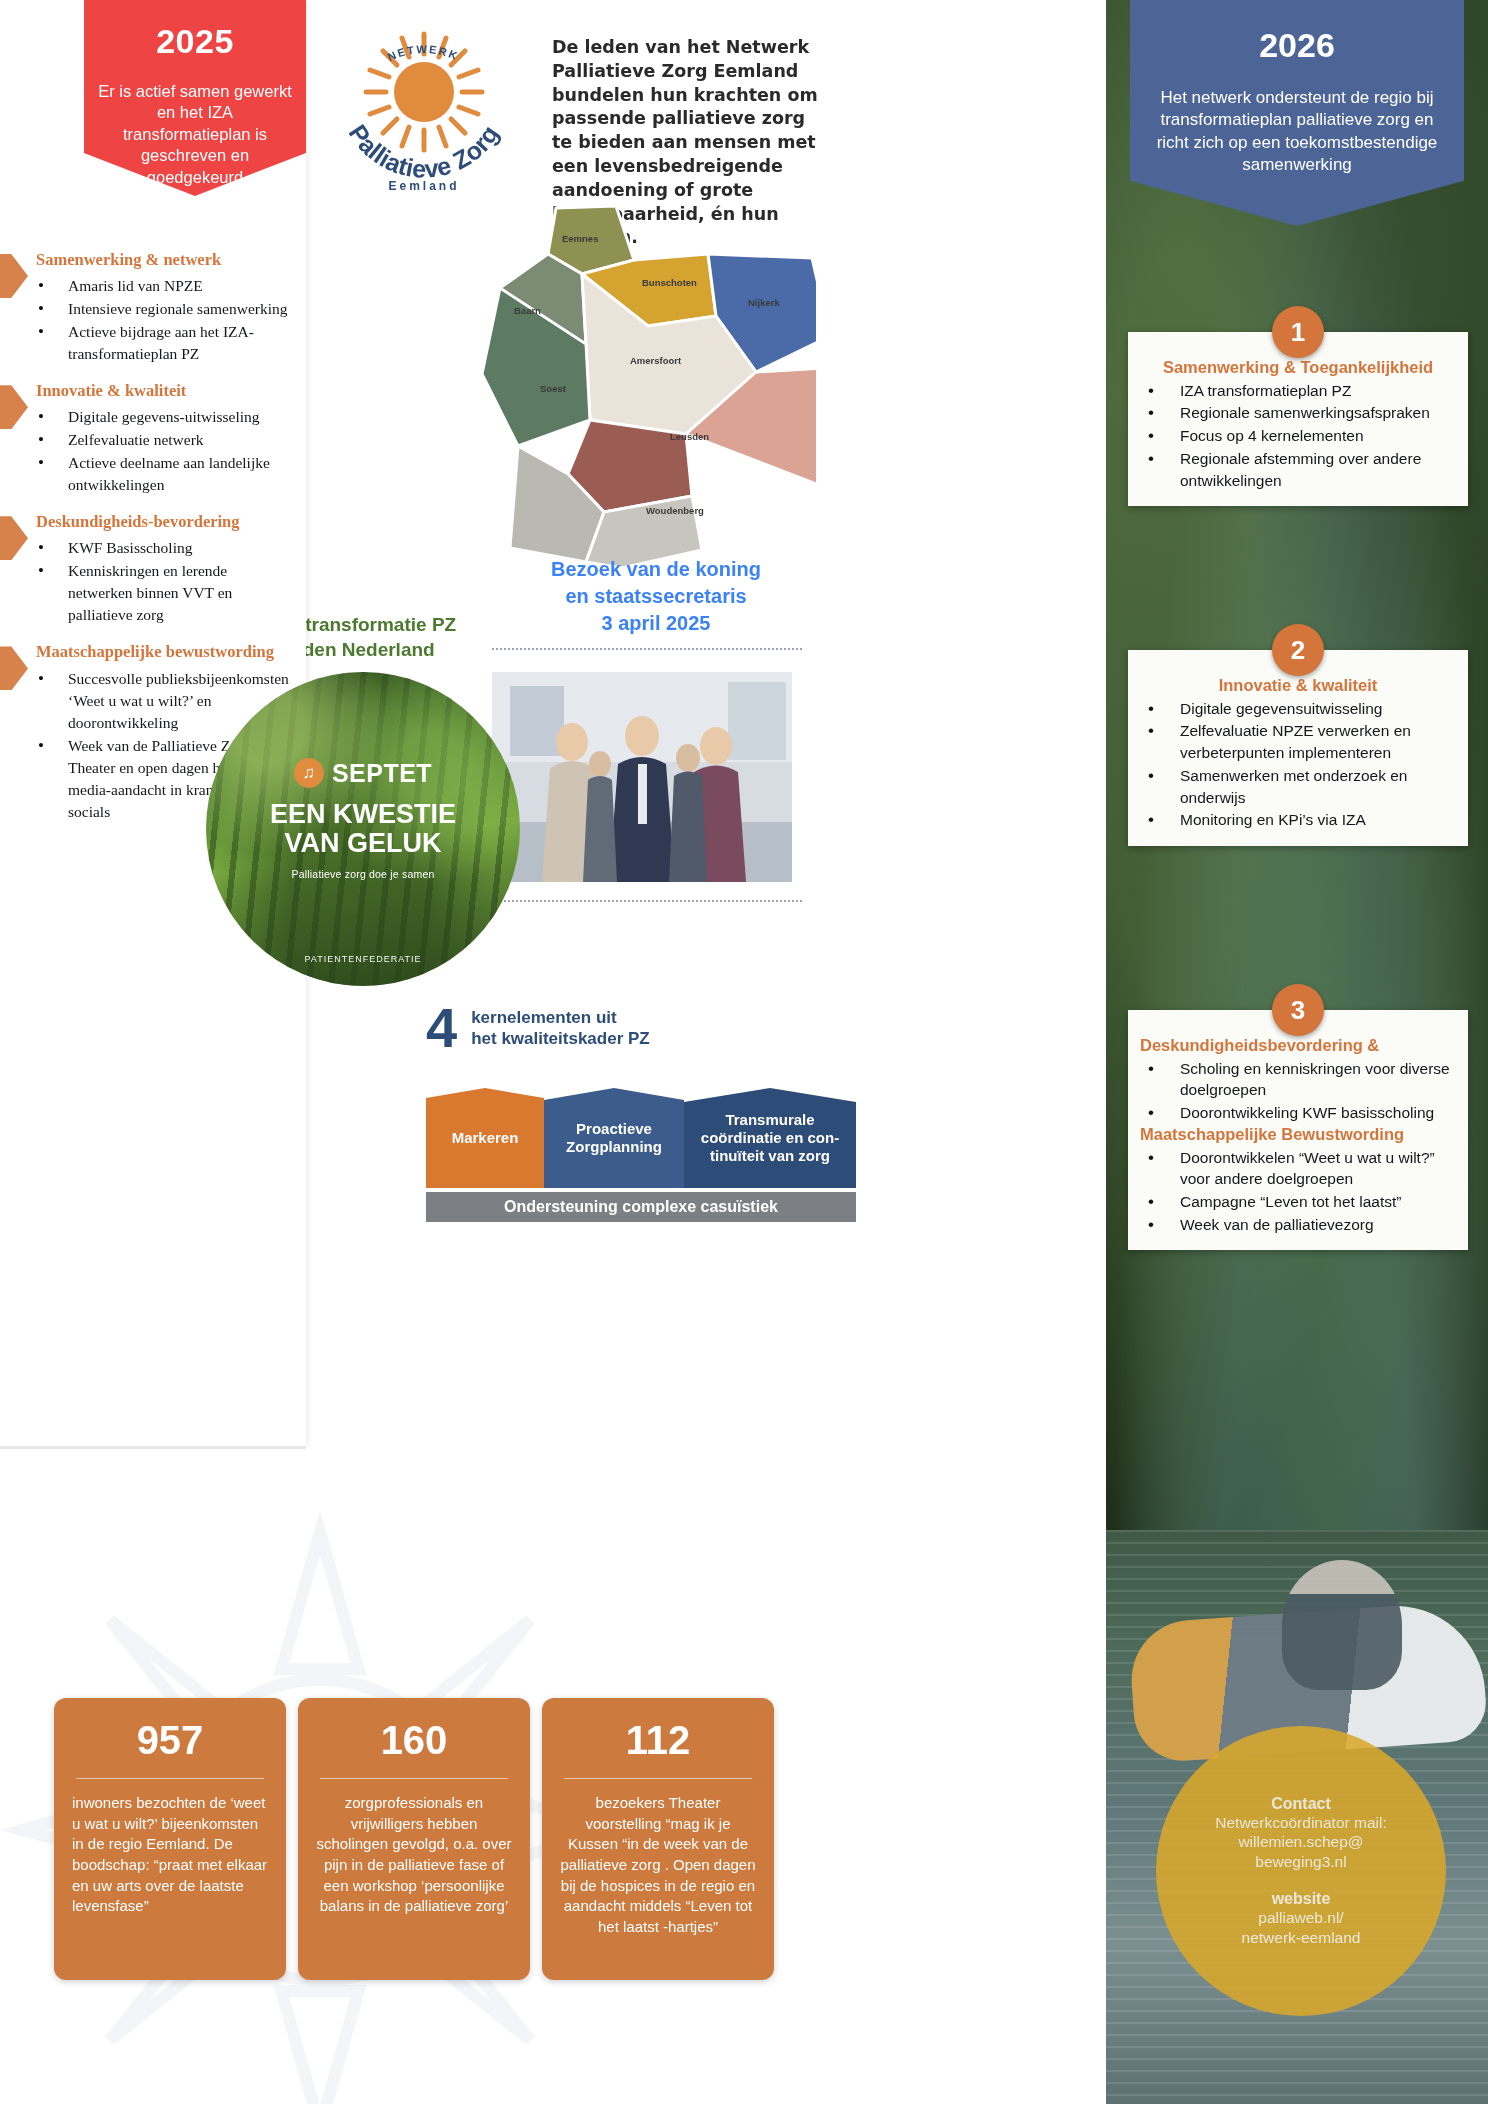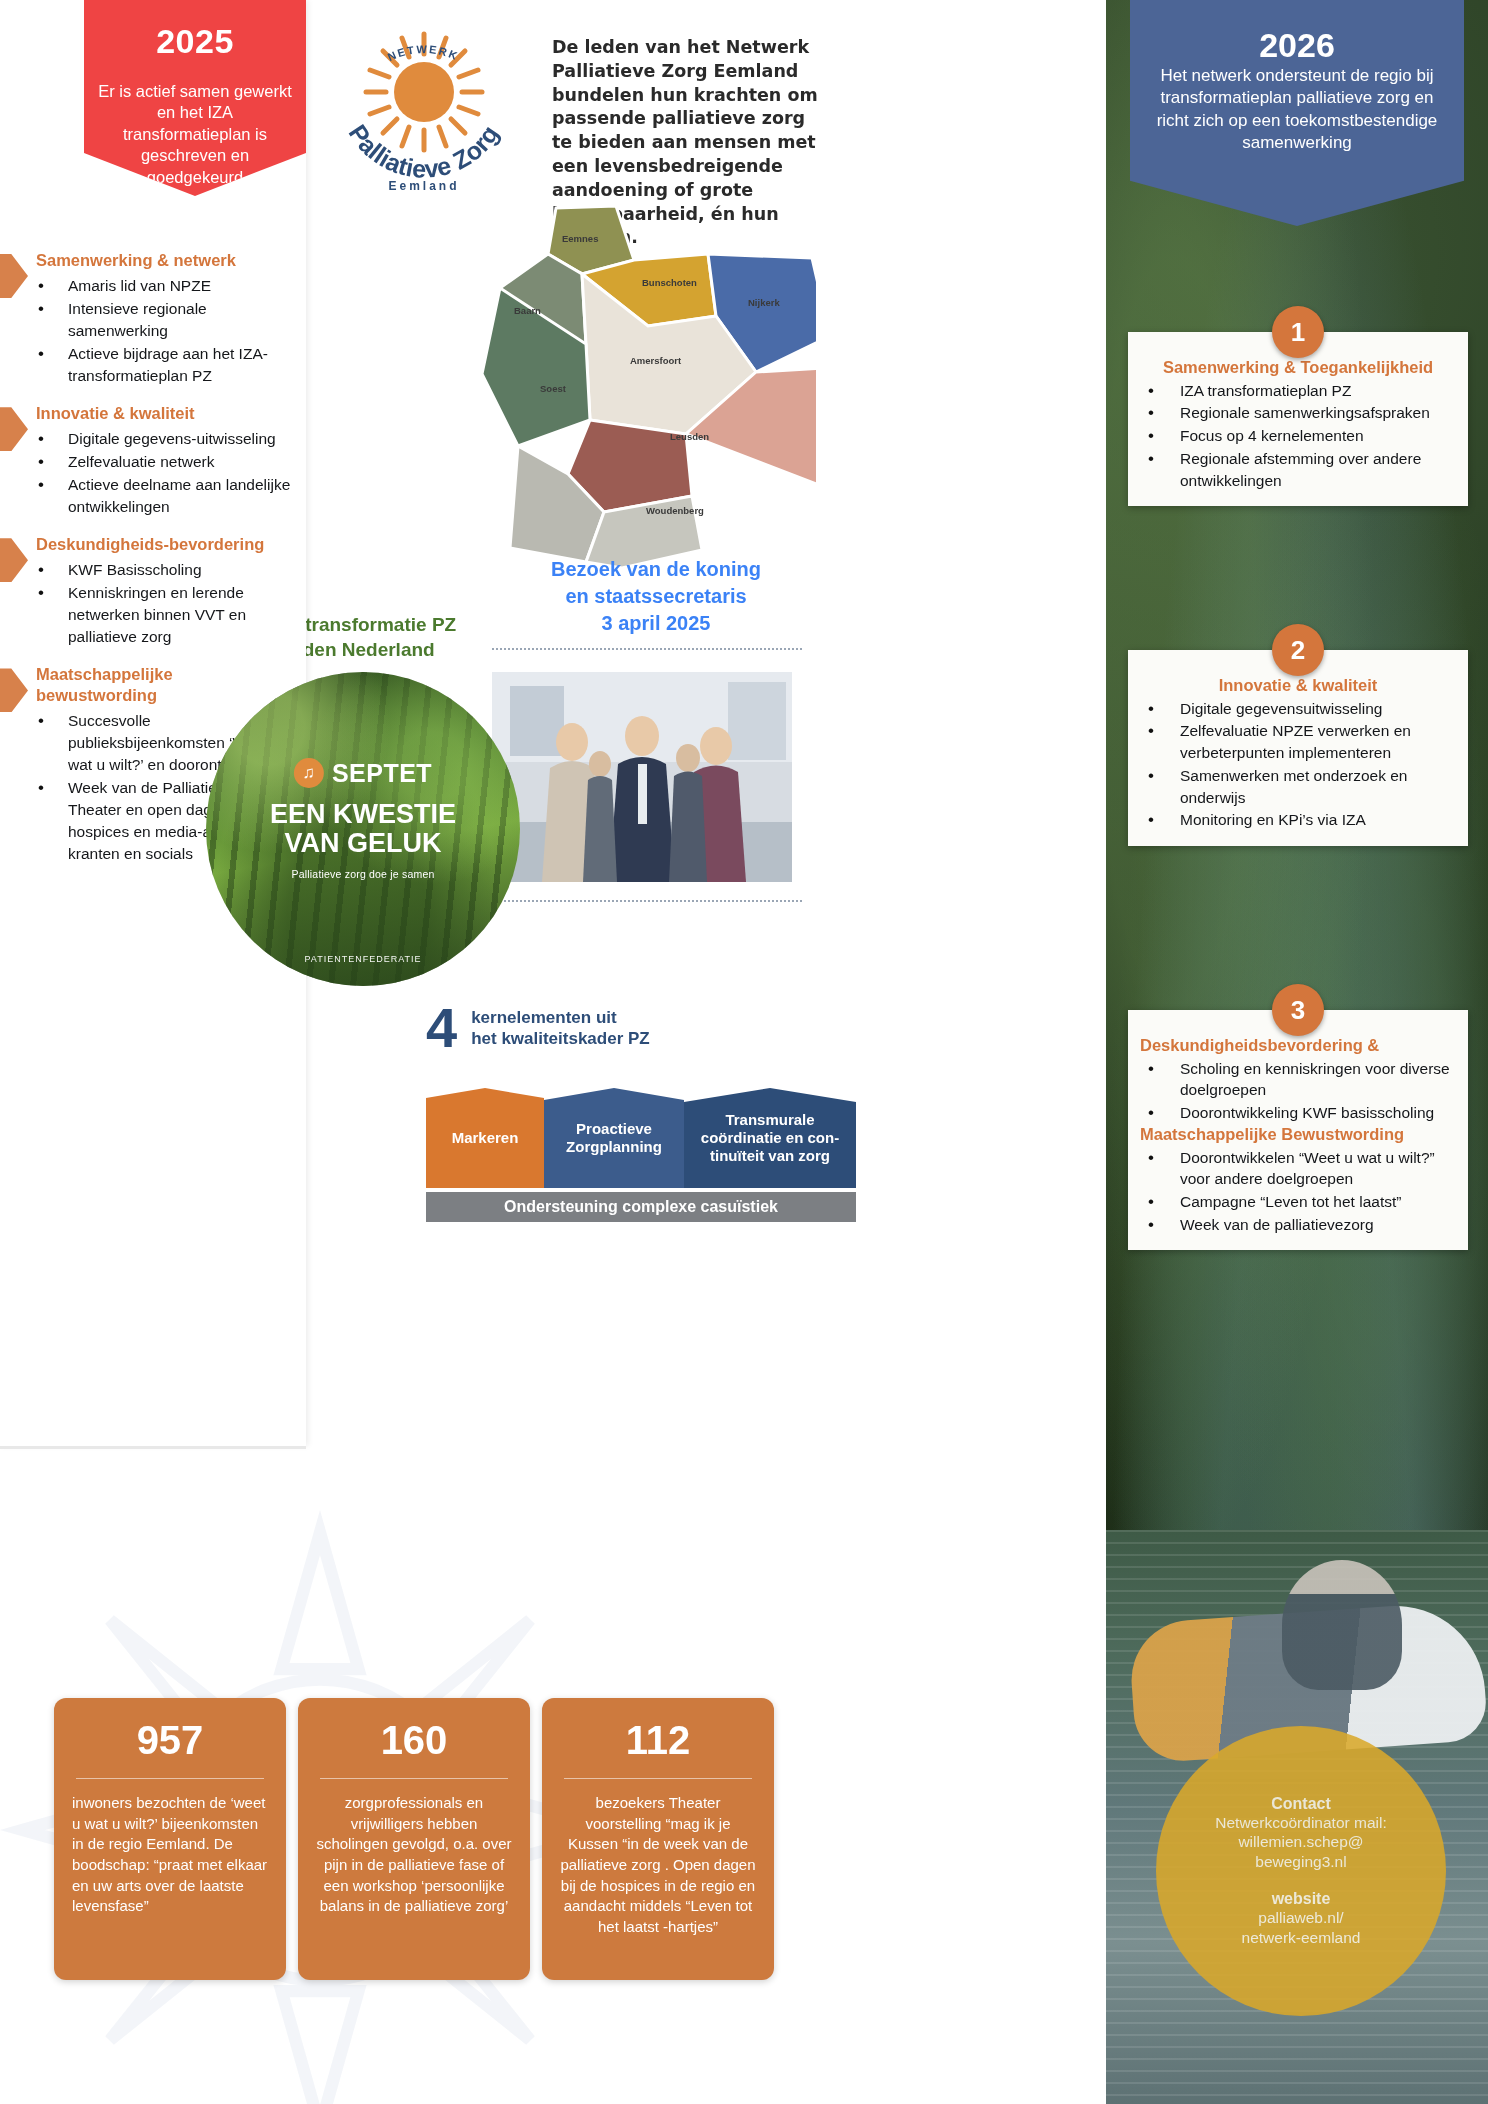--- a/index.html
+++ b/index.html
@@ -38,21 +38,21 @@
     clip-path: polygon(0 0, 100% 0, 100% 78%, 50% 100%, 0 78%);
     color: #fff; text-align: center;
     padding: 22px 10px 0 10px;
     z-index: 8;
   }
   .banner-2025 .yr { font-size: 34px; font-weight: 700; letter-spacing: .5px; }
   .banner-2025 .sub {
     font-size: 16.5px; line-height: 1.3; margin-top: 20px; font-weight: 500;
   }
 
-  .left-body { position: absolute; left: 0; top: 250px; width: 306px; }
+  .left-body { position: absolute; left: 0; top: 250px; width: 306px; font-family: Liberation Serif, serif; }
   .lblock { position: relative; margin-bottom: 16px; padding-left: 36px; padding-right: 12px; }
   .chev {
     position: absolute; left: -16px; top: 4px;
     width: 44px; height: 44px; background: #d4763c;
     clip-path: polygon(0 0, 62% 0, 100% 50%, 62% 100%, 0 100%, 32% 50%);
     opacity:.92;
   }
   .lhead {
     color: #d4763c; font-weight: 700; font-size: 16.5px;
     line-height: 1.22; margin-bottom: 5px;
@@ -110,21 +110,21 @@
 
   .banner-2026 {
     position: absolute; left: 24px; top: 0;
     width: 334px; height: 226px;
     background: #4c6596;
     clip-path: polygon(0 0, 100% 0, 100% 80%, 50% 100%, 0 80%);
     color: #fff; text-align: center; padding: 26px 14px 0 14px;
     z-index: 3;
   }
   .banner-2026 .yr { font-size: 34px; font-weight: 700; }
-  .banner-2026 .sub { font-size: 17px; line-height: 1.32; font-weight: 500; }
+  .banner-2026 .sub { font-size: 17px; line-height: 1.32; margin-top: 22px; font-weight: 500; }
 
   .num-card { position: absolute; left: 22px; width: 340px; z-index: 3; }
   .num-badge {
     position: absolute; left: 50%; top: -26px; transform: translateX(-50%);
     width: 52px; height: 52px; border-radius: 50%;
     background: #d4763c; color: #fff; font-size: 26px; font-weight: 700;
     display: flex; align-items: center; justify-content: center;
     box-shadow: 0 2px 5px rgba(0,0,0,.35);
     z-index: 4;
   }

